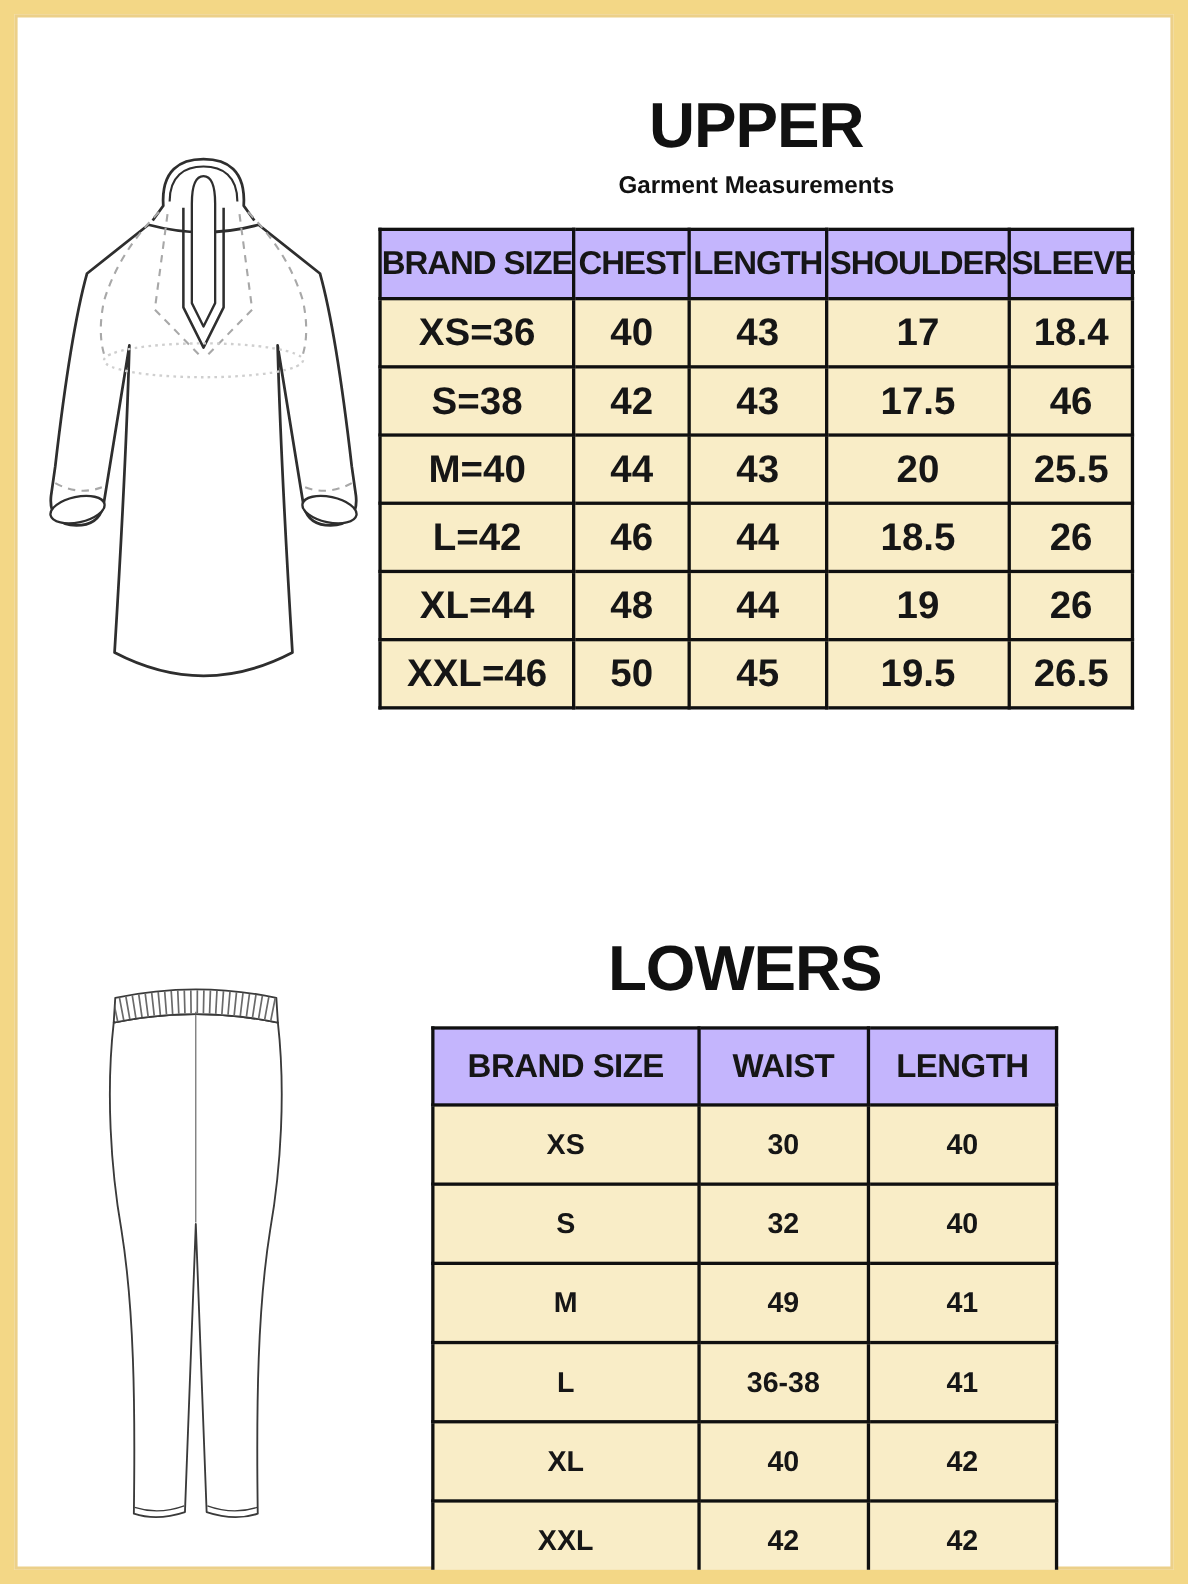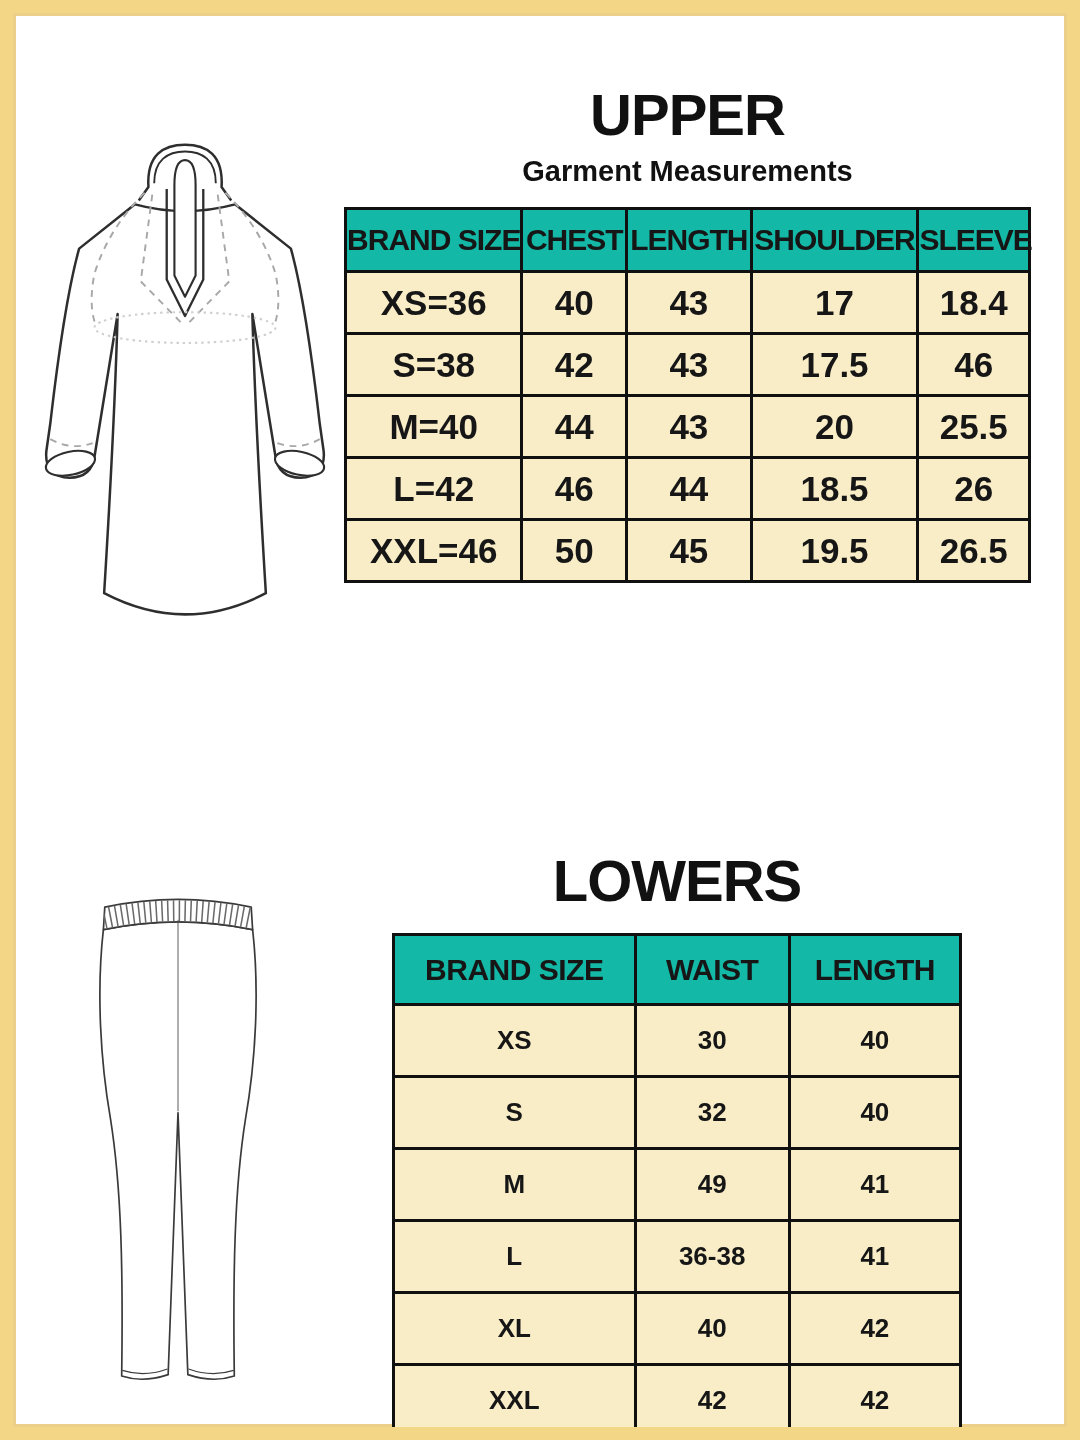--- a/index.html
+++ b/index.html
@@ -19,34 +19,34 @@
     font-weight:bold;
     font-size:58px;
     letter-spacing:-1px;
     text-align:center;
     color:#111;
     white-space:nowrap;
   }
   .upper-title{left:331px;width:687px;top:68px;}
   .upper-subtitle{
     position:absolute;left:331px;width:687px;top:142px;
-    font-weight:bold;font-size:29px;text-align:center;color:#111;
+    font-weight:bold;font-size:22px;text-align:center;color:#111;
   }
   .lowers-title{left:379px;width:570px;top:834px;}
 
   table{border-collapse:collapse;table-layout:fixed;position:absolute;}
   th,td{
     border:3px solid #101010;
     text-align:center;
     vertical-align:middle;
     font-weight:bold;
     padding:0;
     color:#161616;
   }
-  th{background:#14b8a6;}
+  th{background:#c4b5fd;}
   td{background:#f9edc7;}
 
   .upper-table{left:331px;top:194px;width:687px;}
   .upper-table th{height:63px;font-size:30px;letter-spacing:-1px;}
   .upper-table td{height:62px;font-size:35px;}
 
   .lowers-table{left:379px;top:920px;width:570px;}
   .lowers-table th{height:70px;font-size:30px;letter-spacing:-0.5px;}
   .lowers-table td{height:72px;font-size:26px;}
 
@@ -143,20 +143,27 @@
         <td>25.5</td>
       </tr>
       <tr>
         <td>L=42</td>
         <td>46</td>
         <td>44</td>
         <td>18.5</td>
         <td>26</td>
       </tr>
       <tr>
+        <td>XL=44</td>
+        <td>48</td>
+        <td>44</td>
+        <td>19</td>
+        <td>26</td>
+      </tr>
+      <tr>
         <td>XXL=46</td>
         <td>50</td>
         <td>45</td>
         <td>19.5</td>
         <td>26.5</td>
       </tr>
     </tbody>
   </table>
 
 

